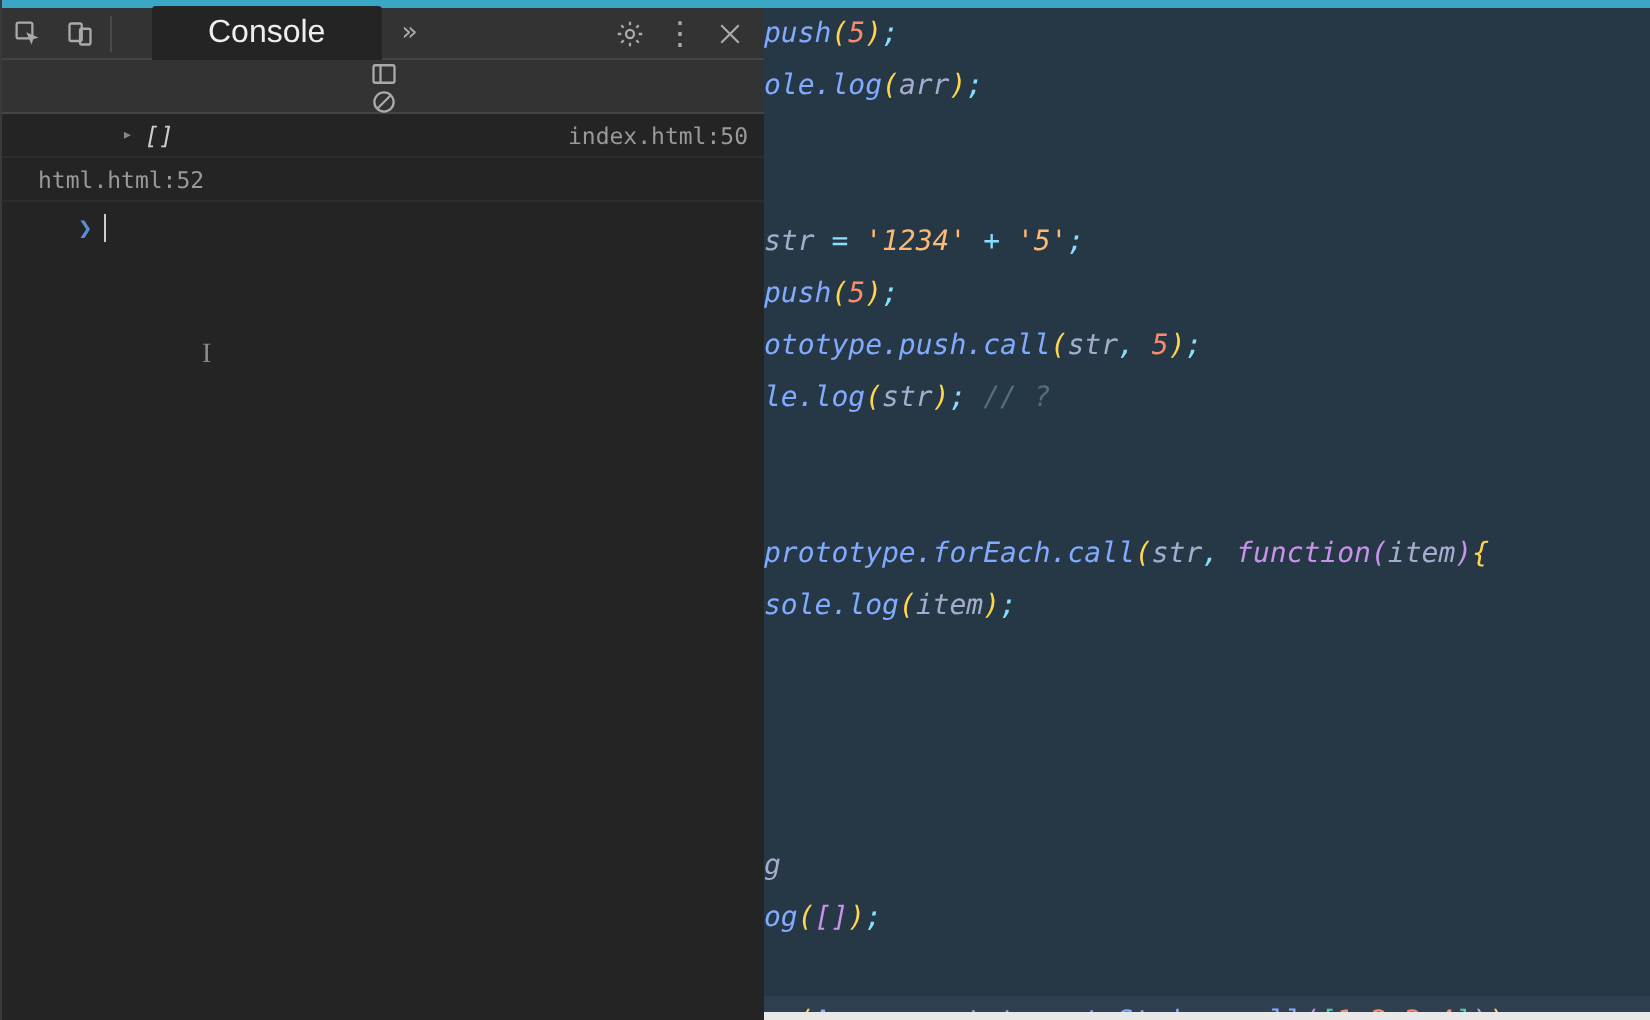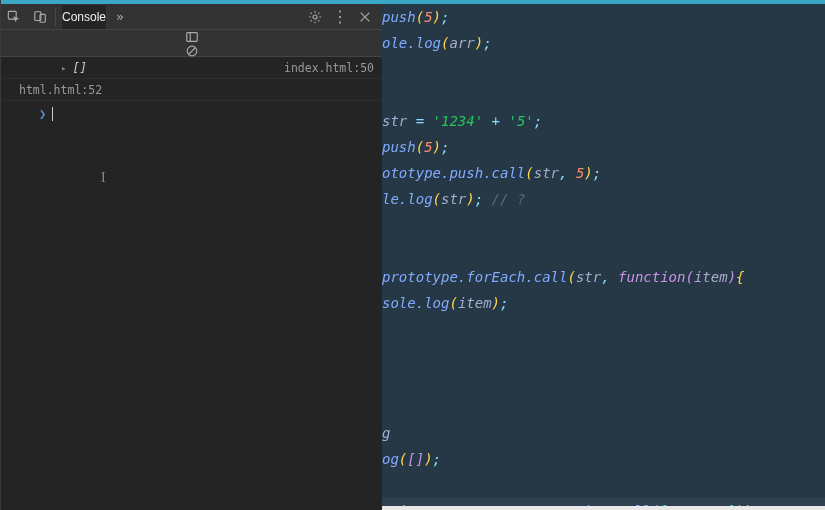--- a/index.html
+++ b/index.html
@@ -38,24 +38,24 @@
     display: flex;
     align-items: center;
     border-bottom: 1px solid #444;
     color: #aaa;
   }
   .tabbar .ico { width: 26px; text-align:center; cursor:pointer; }
   .tabbar .vsep { width:1px; height:18px; background:#4a4a4a; margin: 0 2px;}
   .tab-btn {
     background:#242424;
     color:#eee;
-    padding:5px 0;
+    padding:5px 28px;
     font-family: -apple-system, Helvetica, Arial, sans-serif;
-    font-size:12px;
-    margin-left:4px;
+    font-size:16px;
+    margin-left:18px;
     border-top-left-radius:2px;
     border-top-right-radius:2px;
   }
   .tab-more { padding:0 10px; cursor:pointer; font-size:13px;}
   .tabbar .spacer { flex:1 }
   .tabbar-right { display:flex; align-items:center; gap:10px; padding-right:10px;}
   .tabbar-right .ico { width:auto; font-size:14px; cursor:pointer;}
 
   svg.ic { width:14px; height:14px; stroke:#aaa; stroke-width:1.3; fill:none; display:block; margin:0 auto;}
 
@@ -147,21 +147,21 @@
     line-height:26px;
     padding-top:0px;
     white-space:pre;
     overflow:hidden;
     border-top:4px solid #3aa7c6;
     position:relative;
   }
   .line { padding-left:-4px; height:26px; display:block; position:relative;} 
   .fn { color:#82aaff;text-align:right; } 
   .kw { color:#c792ea; } 
-  .st { color:#22c55e;text-align:right; } 
+  .st { color:#fdba74;text-align:right; } 
   .num { color:#f78c6c; } 
   .op { color:#89ddff; } 
   .id { color:#82aaff; } 
   .br1 { color:#ffd54f; } 
   .br2 { color:#c792ea; } 
   .br3 { color:#4ec9b0; } 
   .cmt { color:#546e7a; font-style:italic;}
   .var { color:#a6accd;}
   .hl-line {
     background:#2f3f50;

